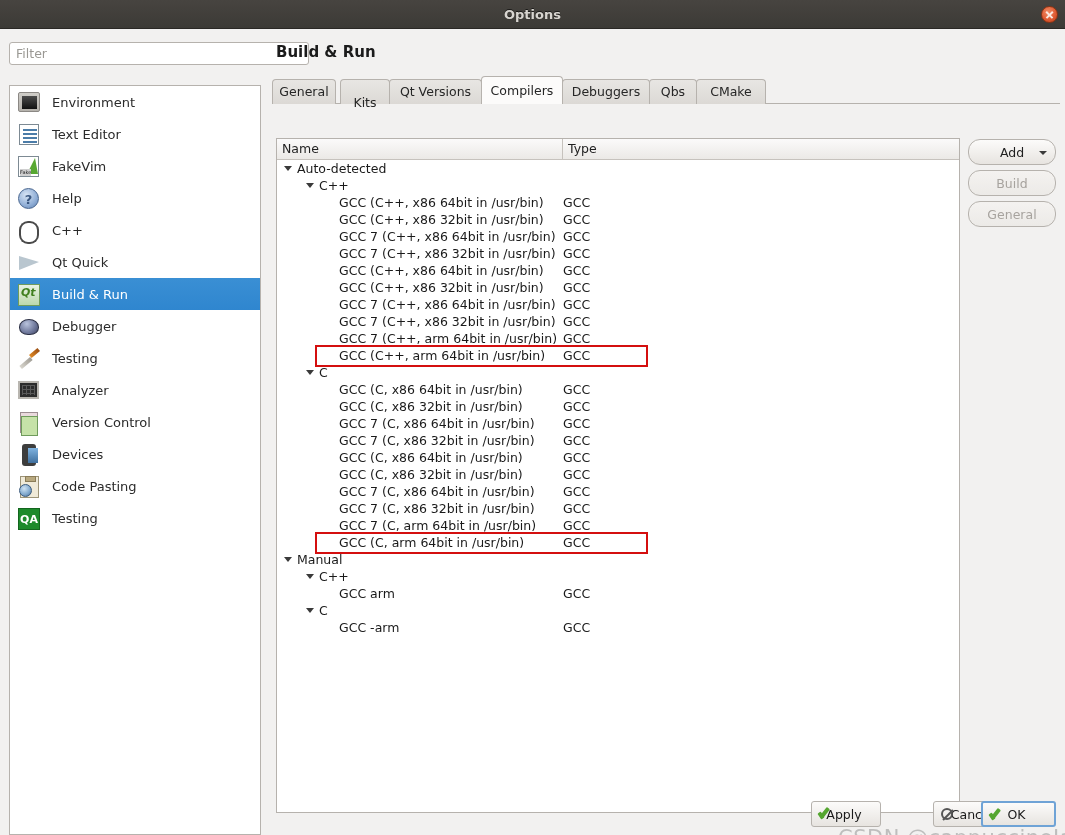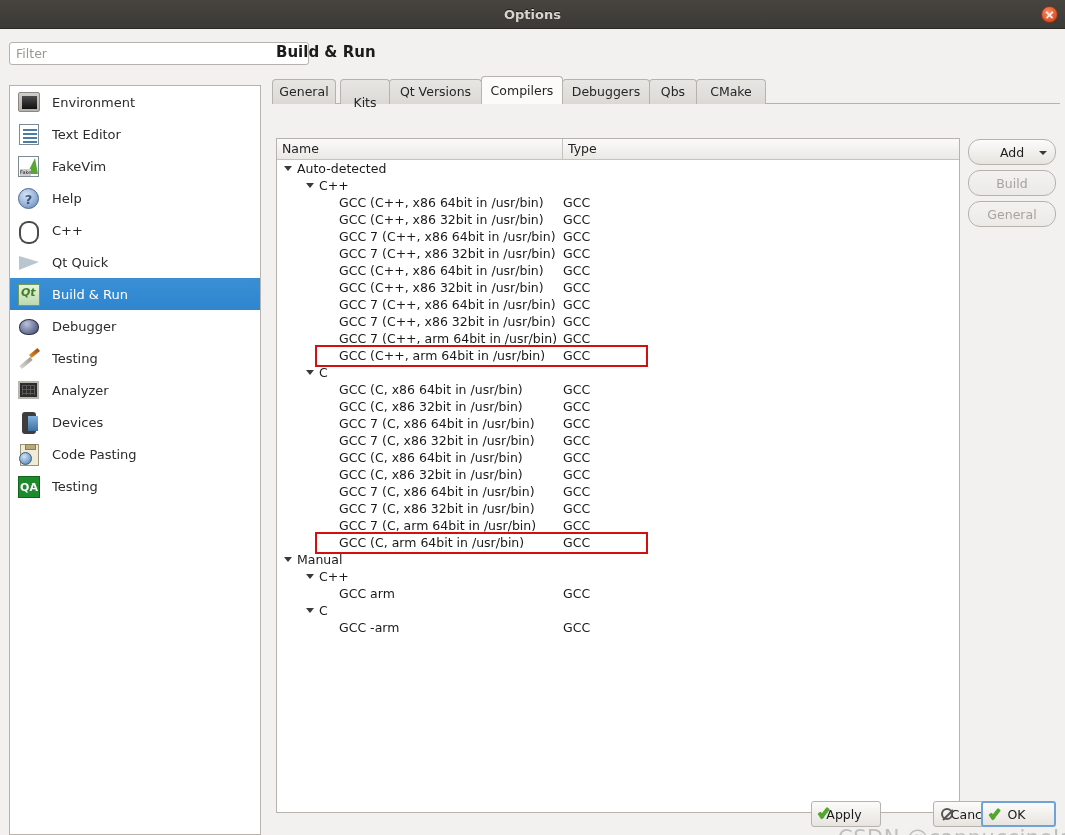--- a/index.html
+++ b/index.html
@@ -423,20 +423,26 @@
         <span class="side-label">Testing</span>
       </div>
       <div class="side-item">
         <span class="sicon">
           <span class="ic-analyzer" style="position: absolute; left: 0px; top: 0px;"></span>
         </span>
         <span class="side-label">Analyzer</span>
       </div>
       <div class="side-item">
         <span class="sicon">
+          <span class="ic-version" style="position: absolute; left: 0px; top: 0px;"></span>
+        </span>
+        <span class="side-label">Version Control</span>
+      </div>
+      <div class="side-item">
+        <span class="sicon">
           <span class="ic-devices" style="position: absolute; left: 0px; top: 0px;"></span>
         </span>
         <span class="side-label">Devices</span>
       </div>
       <div class="side-item">
         <span class="sicon">
           <span class="ic-codepaste" style="position: absolute; left: 0px; top: 0px;"></span>
         </span>
         <span class="side-label">Code Pasting</span>
       </div>

